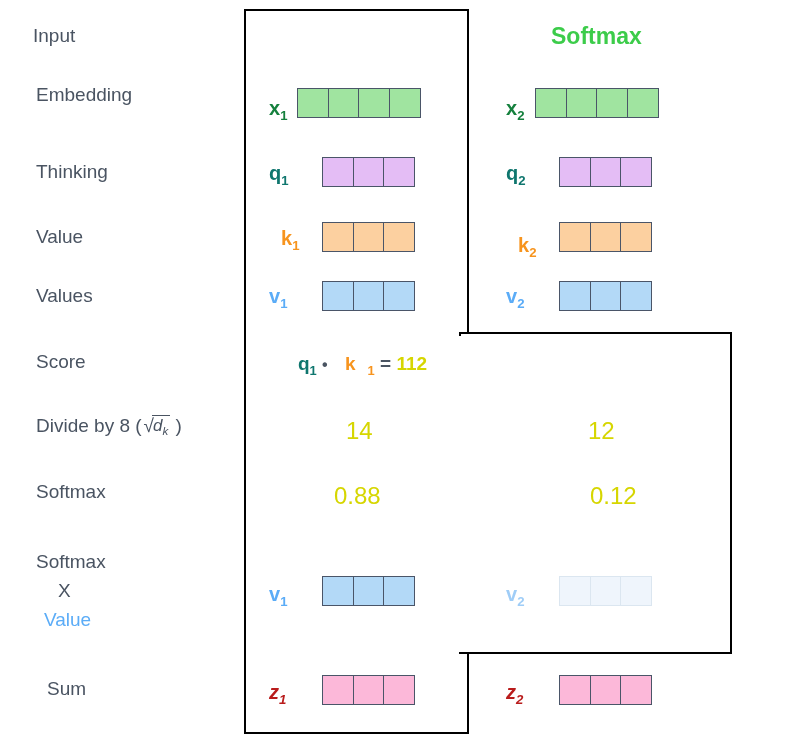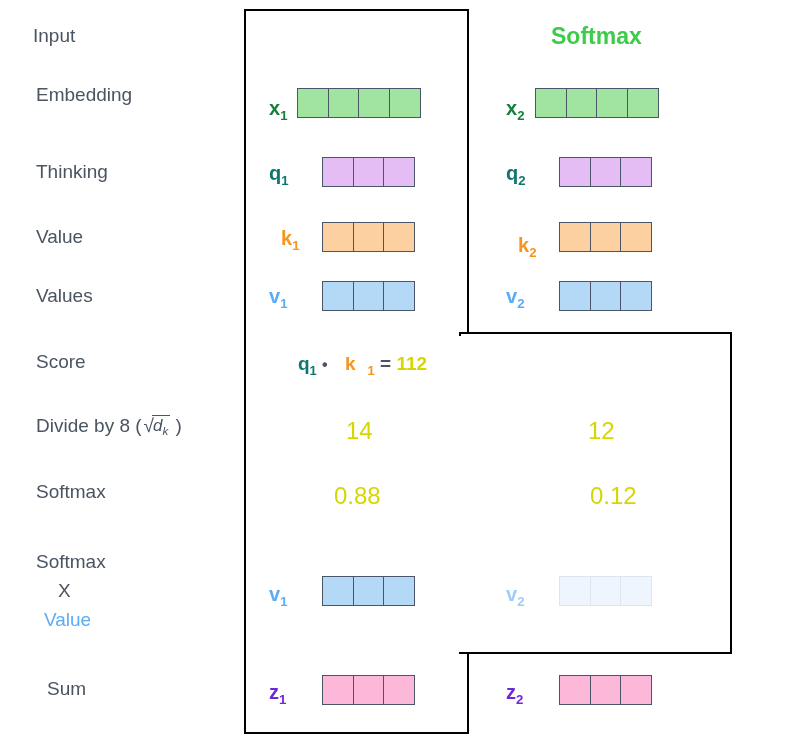--- a/index.html
+++ b/index.html
@@ -88,21 +88,21 @@
     position: absolute;
     font-size: 20px;
     font-weight: bold;
     white-space: nowrap;
   }
   .vec-label .sub { font-size: 0.66em; vertical-align: sub; font-weight: bold; }
   .c-x { color: #15803d; }
   .c-q { color: #0f766e; }
   .c-k { color: #f7941e; margin-left: 12px; }
   .c-v { color: #5bacf7; }
-  .c-z { color: #6d28d9; }
+  .c-z { color: #b91c1c; font-style: italic; }
   .c-v-faded { color: #9fcdf7; }
 
   
   .strip { position: absolute; display: flex; }
   .strip .cell {
     width: 32px;
     height: 30px;
     border: 1.5px solid #4a5568;
     box-sizing: border-box;
     margin-left: -1.5px;

